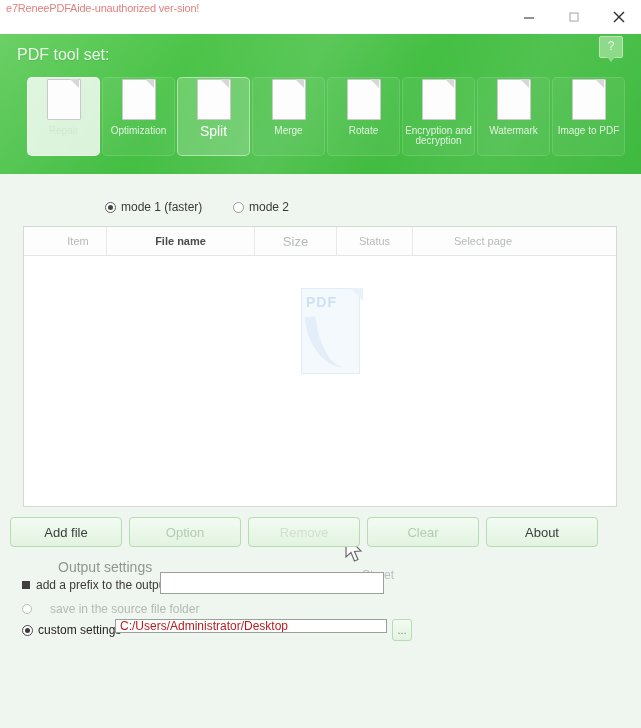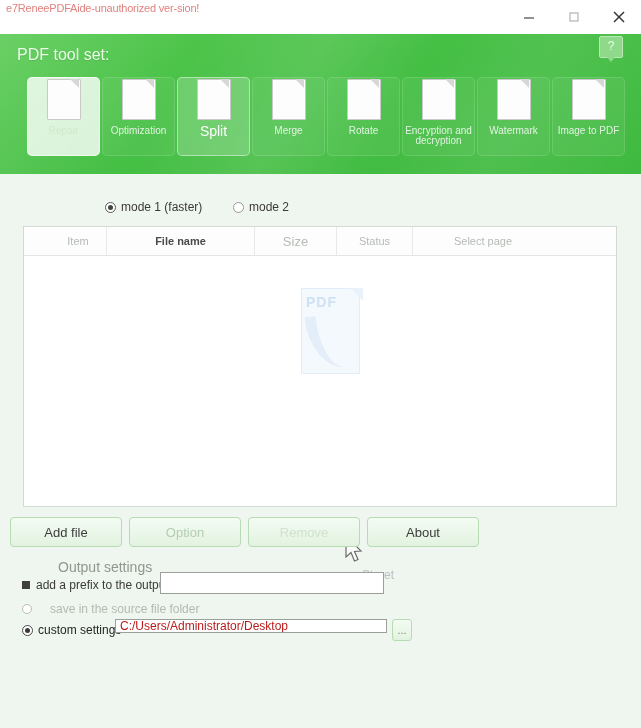--- a/index.html
+++ b/index.html
@@ -600,20 +600,21 @@
     <svg width="22" height="30" viewBox="0 0 22 30">
       <polygon points="1,0 1,21 6,16.5 9.5,25 13,23.5 9.5,15.5 16,15" fill="#fafafa" stroke="#6a6a6a" stroke-width="1.2"></polygon>
     </svg>
   </div>
   <div class="street-wm">Street</div>
 
   <div class="btn-row">
     <div class="gbtn">Add file</div>
     <div class="gbtn dim">Option</div>
     <div class="gbtn dim2">Remove</div>
+    <div class="gbtn dim">Clear</div>
     <div class="gbtn">About</div>
   </div>
 
   <div class="out-label">Output settings</div>
 
   <div class="chk-row">
     <span class="box"></span>
     <span>add a prefix to the output file to fix</span>
   </div>
   <input class="prefix-input" type="text" value="" style="">

